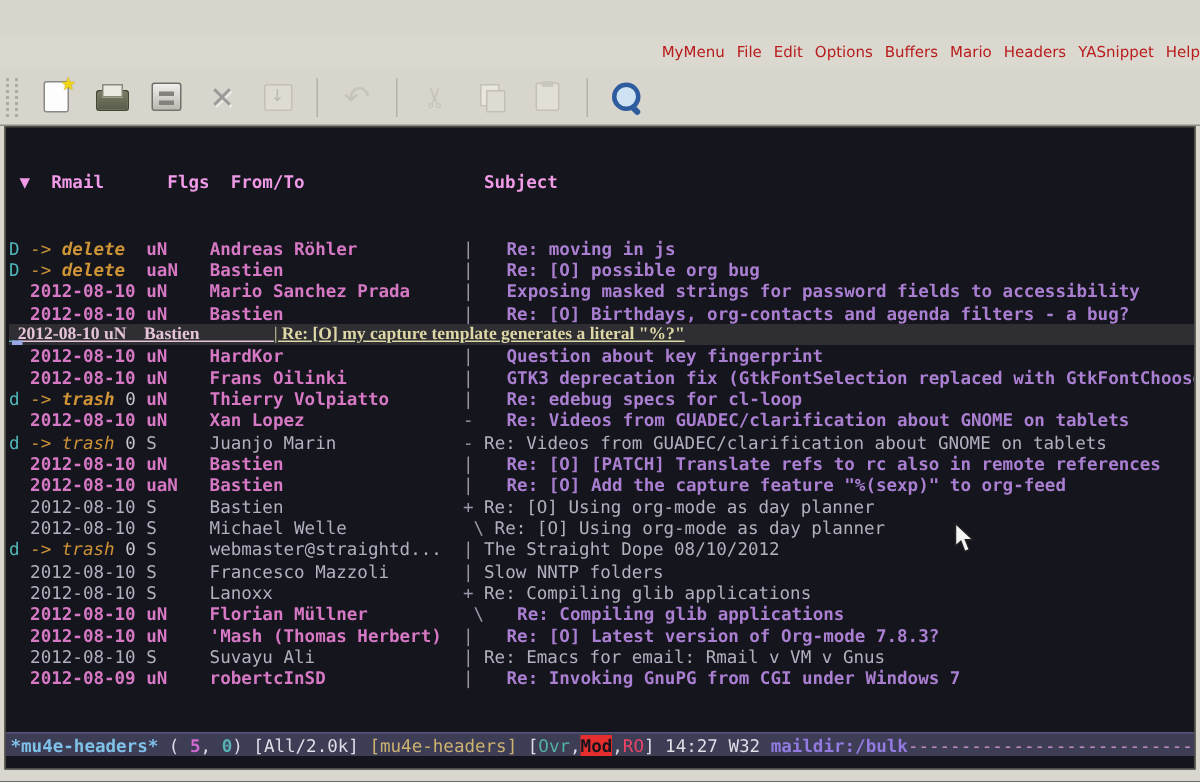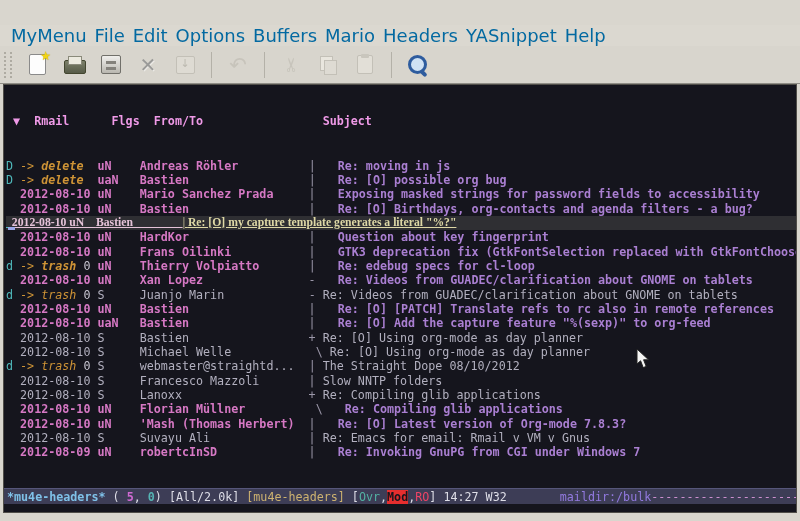--- a/index.html
+++ b/index.html
@@ -26,21 +26,21 @@
   .win-btn{
     width:25px; height:16px; border:1px solid #adadad; border-radius:3px;
     background:linear-gradient(#fcfcfc,#d8d8d8);
     color:#8e8e8e; font-weight:bold; font-size:10px; line-height:14px;
     display:flex; align-items:center; justify-content:center; cursor:default;
   }
   
   .menubar{
     position:absolute; left:0; top:25px; right:0; height:21px;
     display:flex; gap:8px; align-items:center; padding-left:11px;
-    background:#dbd8d0; font-size:18px; color:#0369a1;
+    background:#dbd8d0; font-size:10px; color:#b91c1c;justify-content:flex-end;
   }
   .menu-item{ padding:2px 0; }
   
   .toolbar{
     position:absolute; left:0; top:46px; right:0; height:38px;
     background:#d8d5cd; border-bottom:1px solid #8f8d86;
     display:flex; align-items:center; gap:9px; padding-left:4px;
   }
   .toolbar-grip{ width:8px; height:26px;
     border-left:2px dotted #aeaba2; border-right:2px dotted #aeaba2; margin-right:2px;}
@@ -112,21 +112,21 @@
     padding:1px 0 0 3px; white-space:pre; overflow:hidden;
   }
   .ml-buffer{ color:var(--modeline-buffer); font-weight:bold; }
   .ml-plain{ color:var(--modeline-text); }
   .ml-num1{ color:var(--modeline-num-violet); font-weight:bold; }
   .ml-num2{ color:var(--modeline-num-teal); font-weight:bold; }
   .ml-mode{ color:var(--modeline-khaki); }
   .ml-ovr{ color:var(--modeline-teal); }
   .ml-mod{ color:#15151d; background:var(--modeline-red-bg); font-weight:bold; }
   .ml-ro{ color:var(--modeline-ro); }
-  .ml-maildir{ color:var(--modeline-maildir); font-weight:normal;margin-left:46px; }
+  .ml-maildir{ color:var(--modeline-maildir); font-weight:bold; }
   .ml-dashes{ color:var(--modeline-dashes); }
   .echo-area{ position:absolute; left:0; right:0; top:419px; bottom:0; background:var(--buffer-bg); }
   
   .mouse{ position:absolute; left:636px; top:349px; width:14px; height:20px; pointer-events:none; z-index:50;}
 </style>
 </head>
 <body>
 
 <div class="window">
 

